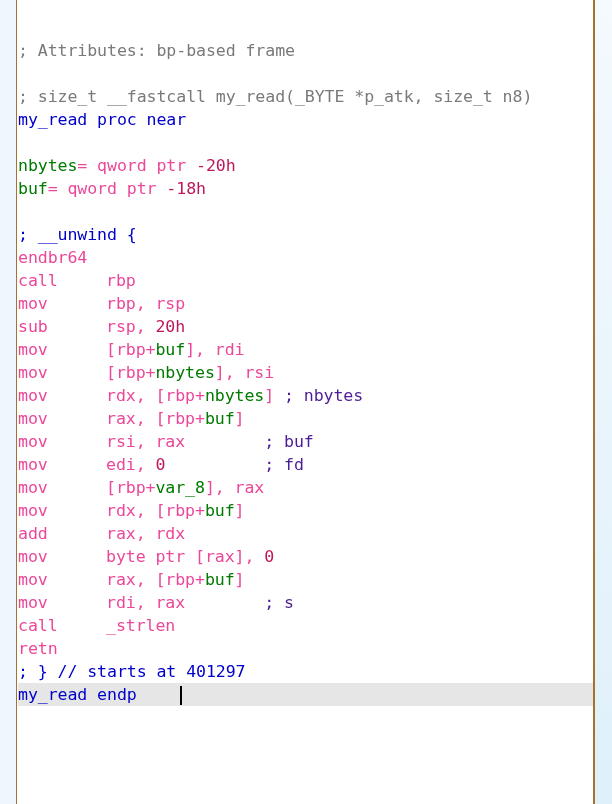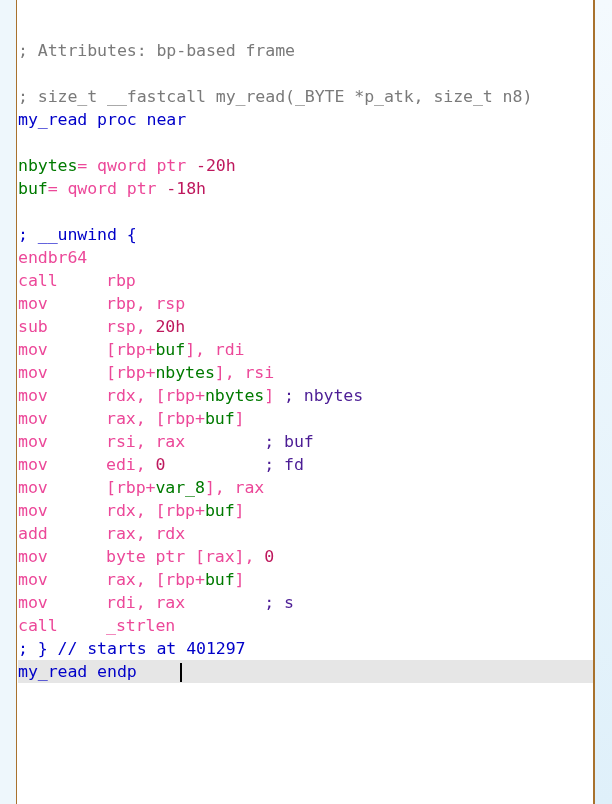--- a/index.html
+++ b/index.html
@@ -50,16 +50,17 @@
       <div class="line"><span class="mn c-op">mov</span><span class="c-op">rax, [rbp+</span><span class="c-var">buf</span><span class="c-op">]</span></div>
       <div class="line"><span class="mn c-op">mov</span><span class="c-op">rsi, rax        </span><span class="c-acmt">; buf</span></div>
       <div class="line"><span class="mn c-op">mov</span><span class="c-op">edi, </span><span class="c-num">0</span><span class="c-op">          </span><span class="c-acmt">; fd</span></div>
       <div class="line"><span class="mn c-op">mov</span><span class="c-op">[rbp+</span><span class="c-var">var_8</span><span class="c-op">], rax</span></div>
       <div class="line"><span class="mn c-op">mov</span><span class="c-op">rdx, [rbp+</span><span class="c-var">buf</span><span class="c-op">]</span></div>
       <div class="line"><span class="mn c-op">add</span><span class="c-op">rax, rdx</span></div>
       <div class="line"><span class="mn c-op">mov</span><span class="c-op">byte ptr [rax], </span><span class="c-num">0</span></div>
       <div class="line"><span class="mn c-op">mov</span><span class="c-op">rax, [rbp+</span><span class="c-var">buf</span><span class="c-op">]</span></div>
       <div class="line"><span class="mn c-op">mov</span><span class="c-op">rdi, rax        </span><span class="c-acmt">; s</span></div>
       <div class="line"><span class="mn c-op">call</span><span class="c-op">_strlen</span></div>
+      <div class="line"><span class="mn c-op">retn</span></div>
     </div>
   <div class="line c-kw">; } // starts at 401297</div>
   <div class="line hl"><span class="c-kw">my_read endp</span><span class="cursor"></span></div>
 </div>
 
 </body></html>

